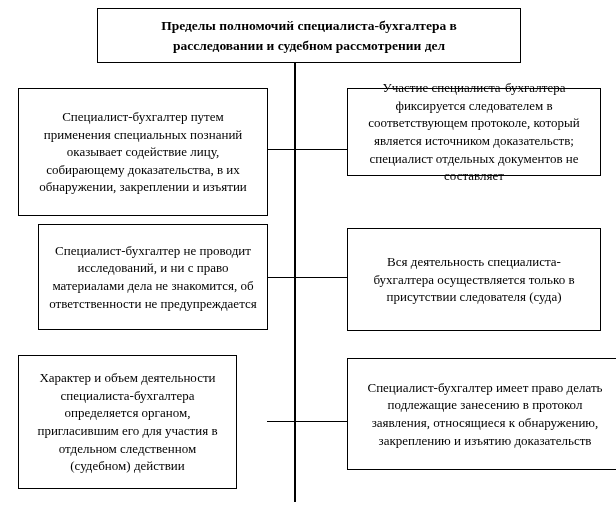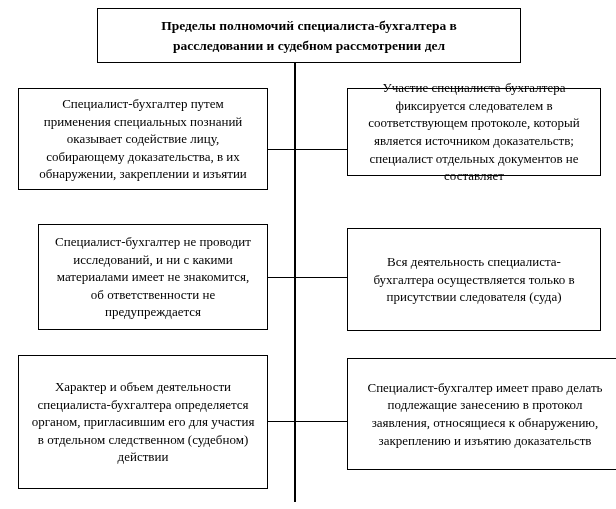--- a/index.html
+++ b/index.html
@@ -59,34 +59,34 @@
 
   <div class="hline" style="left:267px; top:149px; width:27px;"></div>
   <div class="hline" style="left:296px; top:149px; width:51px;"></div>
 
   <div class="hline" style="left:267px; top:277px; width:27px;"></div>
   <div class="hline" style="left:296px; top:277px; width:51px;"></div>
 
   <div class="hline" style="left:267px; top:421px; width:27px;"></div>
   <div class="hline" style="left:296px; top:421px; width:51px;"></div>
 
-  <div class="box" style="left:18px; top:88px; width:250px; height:102px;">
+  <div class="box" style="left:18px; top:88px; width:250px; height:128px;">
     <span>Специалист-бухгалтер путем применения специальных познаний оказывает содействие лицу, собирающему доказательства, в их обнаружении, закреплении и изъятии</span>
   </div>
   <div class="box" style="left:347px; top:88px; width:254px; height:88px;">
     <span>Участие специалиста-бухгалтера фиксируется следователем в соответствующем протоколе, который является источником доказательств; специалист отдельных документов не составляет</span>
   </div>
 
   <div class="box" style="left:38px; top:224px; width:230px; height:106px;">
-    <span>Специалист-бухгалтер не проводит исследований, и ни с какими материалами имеет не знакомится, об ответственности не предупреждается</span>
+    <span>Специалист-бухгалтер не проводит исследований, и ни с право материалами дела не знакомится, об ответственности не предупреждается</span>
   </div>
   <div class="box" style="left:347px; top:228px; width:254px; height:103px;">
     <span>Вся деятельность специалиста-бухгалтера осуществляется только в присутствии следователя (суда)</span>
   </div>
 
-  <div class="box" style="left:18px; top:355px; width:250px; height:134px;">
+  <div class="box" style="left:18px; top:355px; width:219px; height:134px;">
     <span>Характер и объем деятельности специалиста-бухгалтера определяется органом, пригласившим его для участия в отдельном следственном (судебном) действии</span>
   </div>
   <div class="box" style="left:347px; top:358px; width:276px; height:112px;">
     <span>Специалист-бухгалтер имеет право делать подлежащие занесению в протокол заявления, относящиеся к обнаружению, закреплению и изъятию доказательств</span>
   </div>
 
 </div>
 
 </body></html>

